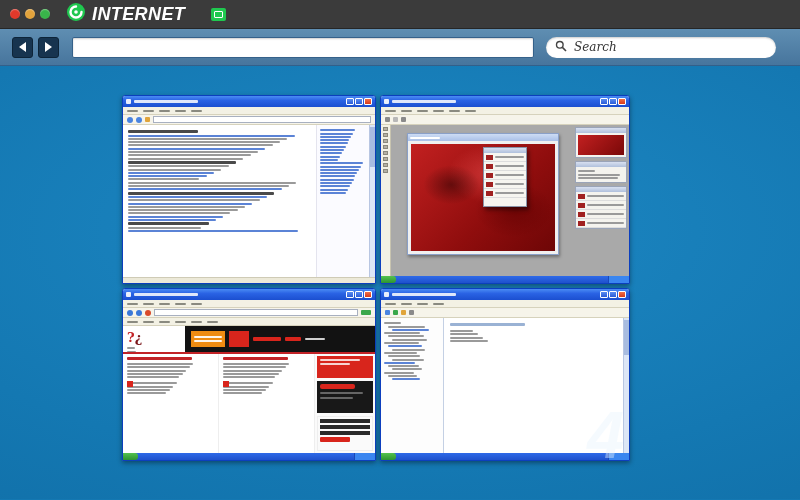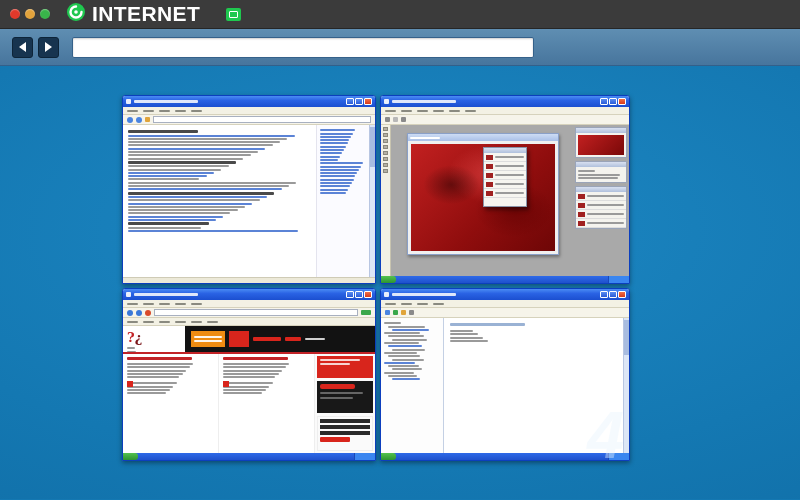--- a/index.html
+++ b/index.html
@@ -4,21 +4,21 @@
 <style>
   html,body{margin:0;padding:0;}
   body{width:800px;height:500px;overflow:hidden;font-family:"Liberation Sans",sans-serif;background:#1478b2;}
 
   
   .topbar{height:29px;background:#3b3b3b;border-bottom:1px solid #262626;display:flex;align-items:center;padding:0 10px;box-sizing:border-box;}
   .dots{display:flex;gap:5px;margin-right:16px;}
   .dot{width:10px;height:10px;border-radius:50%;box-shadow:inset 0 1px 1px rgba(255,255,255,.35);}
   .dot.red{background:#e2392b;}.dot.orange{background:#e2a33c;}.dot.green{background:#39b54a;}
   .logo{display:flex;align-items:center;gap:6px;}
-  .brand{font-size:21px;font-weight:bold;letter-spacing:.4px;color:#fff;white-space:nowrap;}
+  .brand{font-size:18px;font-weight:bold;font-style:italic;letter-spacing:.4px;color:#fff;white-space:nowrap;}
   .brand.green{color:#1fc84f;margin-left:2px;}
   .hbadge{width:15px;height:13px;background:#1fc84f;border-radius:2px;margin-left:26px;display:flex;align-items:center;justify-content:center;}
   .hbadge span{display:block;width:7px;height:5px;border:1px solid #fff;border-radius:1px;}
 
   
   .toolbar{height:37px;background:linear-gradient(#5f8eb2,#47759d);border-bottom:1px solid #33608a;display:flex;align-items:center;padding:0 12px;box-sizing:border-box;}
   .navbtn{width:21px;height:21px;background:#17344f;border:1px solid #0d2438;border-radius:3px;display:flex;align-items:center;justify-content:center;margin-right:5px;cursor:pointer;padding:0;}
   .tri-left{width:0;height:0;border-top:5px solid transparent;border-bottom:5px solid transparent;border-right:7px solid #fff;}
   .tri-right{width:0;height:0;border-top:5px solid transparent;border-bottom:5px solid transparent;border-left:7px solid #fff;}
   .addr{width:462px;height:21px;margin-left:8px;border:1px solid #35618a;border-radius:2px;background:#fff;box-shadow:inset 0 1px 2px rgba(0,0,0,.2);font-size:12px;padding:0 5px;box-sizing:border-box;}
@@ -144,20 +144,29 @@
 </header>
 
 <div class="toolbar">
   <button class="navbtn">
       <span class="tri-left"></span>
     </button>
   <button class="navbtn">
       <span class="tri-right"></span>
     </button>
   <input class="addr" type="text" value="" style="">
+  <div class="search">
+    <span>
+      <svg width="12" height="12" viewBox="0 0 12 12">
+        <circle cx="4.8" cy="4.8" r="3.3" fill="none" stroke="#444" stroke-width="1.4"></circle>
+        <line x1="7.4" y1="7.4" x2="11" y2="11" stroke="#444" stroke-width="1.6"></line>
+      </svg>
+    </span>
+    <input type="text" placeholder="Search" style="">
+  </div>
 </div>
 
 <main class="desktop">
   <div class="collage">
 
     <section class="xpw">
       <div class="tbar">
         <span class="ticon"></span>
         <span class="ttext"></span>
         <span class="tbtns">

